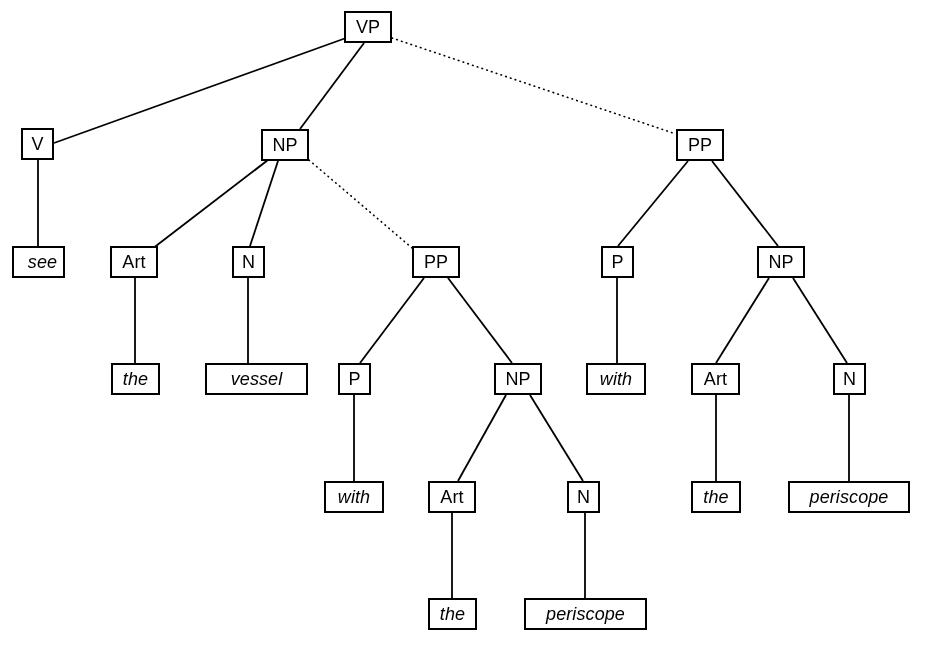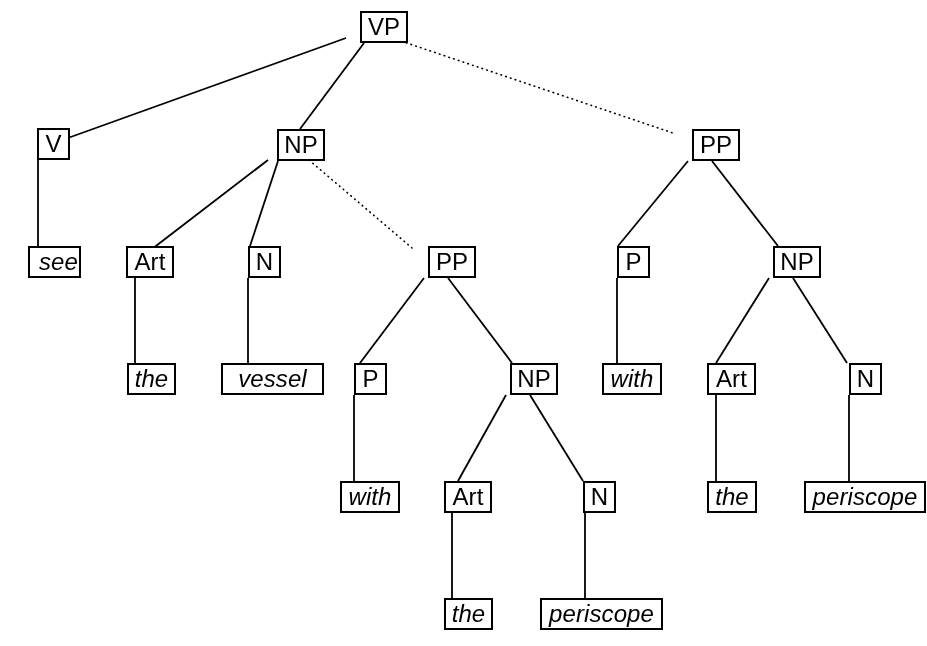--- a/index.html
+++ b/index.html
@@ -25,26 +25,25 @@
   }
   .node {
     position: absolute;
     box-sizing: border-box;
     border: 2px solid #000000;
     background: #ffffff;
     color: #000000;
     display: flex;
     align-items: center;
     justify-content: center;
-    font-size: 24px;
+    font-size: 18px;
     line-height: 1;
     letter-spacing: 0.1px;
     white-space: nowrap;
     z-index: 2;
-    margin-left: 16px;
   }
   .node.terminal {
     font-style: italic;
   }
 </style>
 </head>
 <body>
 
 <div id="diagram-root">
   <svg id="edge-layer" width="927" height="646" viewBox="0 0 927 646" xmlns="http://www.w3.org/2000/svg">

